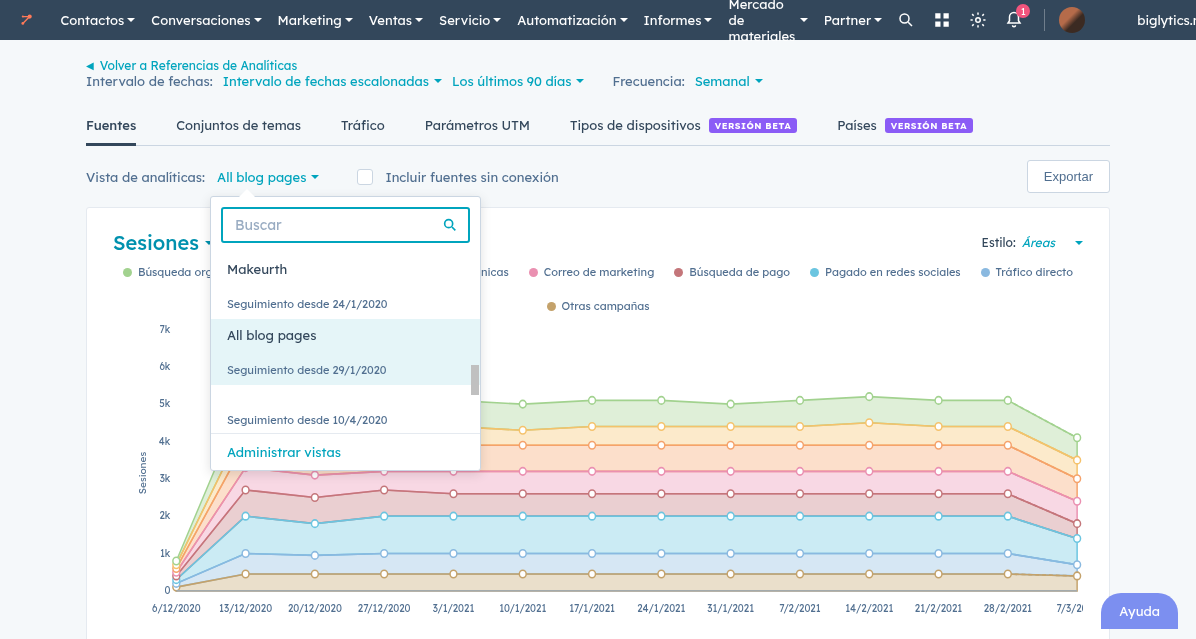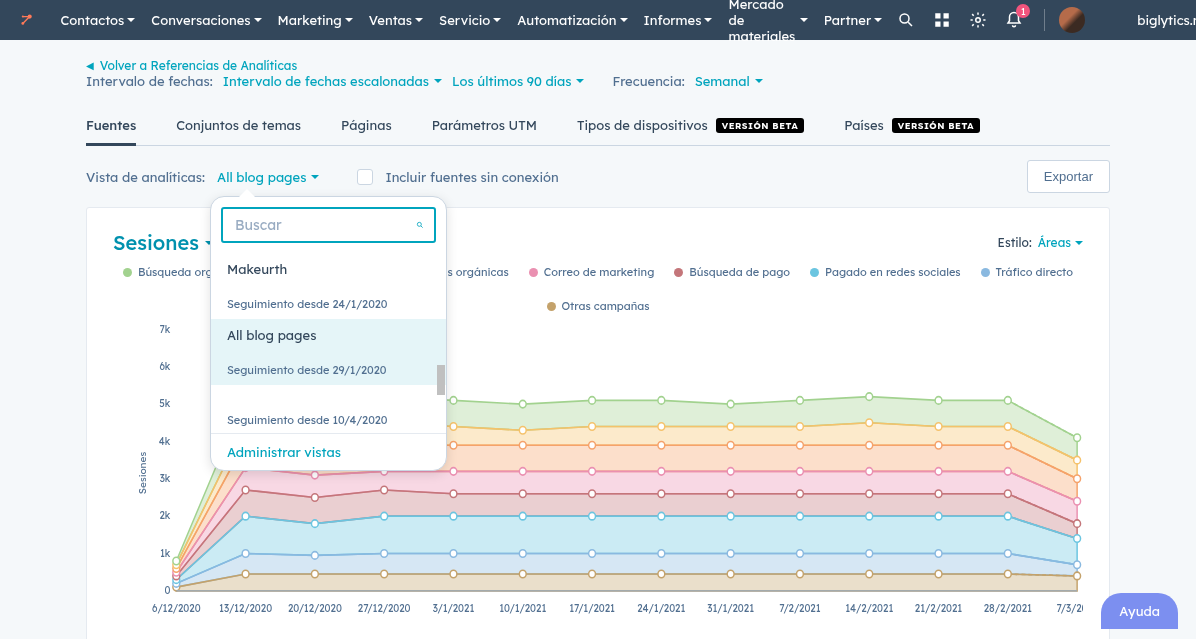--- a/index.html
+++ b/index.html
@@ -39,45 +39,45 @@
   .back-link{color:var(--teal);font-size:12px;cursor:pointer;display:flex;align-items:center;gap:6px;}
   .page-title{font-size:24px;font-weight:400;margin:6px 0 0;}
   .title-row{display:flex;align-items:center;gap:28px;flex-wrap:wrap;}
   .filter-group{display:flex;align-items:center;gap:10px;font-size:13px;}
   .filter-label{color:var(--ink-soft);}
   .filter-value{color:var(--teal);cursor:pointer;display:flex;align-items:center;gap:5px;}
   
   .tabs{display:flex;gap:40px;margin-top:18px;border-bottom:1px solid var(--border);}
   .tab{padding:10px 0 12px;cursor:pointer;color:var(--ink);font-size:13px;display:flex;align-items:center;gap:8px;}
   .tab.active{color:var(--ink);font-weight:500;border-bottom:3px solid var(--ink);margin-bottom:-1px;padding-bottom:10px;}
-  .beta{background:#000000;color:#fff;font-size:9px;font-weight:700;padding:2px 6px;border-radius:3px;letter-spacing:.5px;}
+  .beta{background:#8b5cf6;color:#fff;font-size:9px;font-weight:700;padding:2px 6px;border-radius:3px;letter-spacing:.5px;}
   
   .toolbar{display:flex;align-items:center;justify-content:space-between;padding:14px 86px;background:var(--bg);}
   .toolbar-left{display:flex;align-items:center;gap:12px;}
   .toolbar-right{display:flex;align-items:center;gap:10px;}
   .btn{border:1px solid var(--border);background:#fff;color:var(--ink-soft);padding:8px 16px;border-radius:3px;font-size:13px;cursor:pointer;}
   .btn.primary{background:#425b76;color:#fff;border-color:#425b76;}
   .checkbox{width:16px;height:16px;border:1px solid var(--border);border-radius:3px;background:#fff;cursor:pointer;}
   .muted{color:var(--ink-soft);}
   
   .card{background:#fff;margin:0 86px 30px;border:1px solid #e5eaf0;border-radius:3px;padding:22px 26px;position:relative;}
   .card-head{display:flex;justify-content:space-between;align-items:center;margin-bottom:10px;}
   .metric{color:var(--teal-dark);font-size:20px;font-weight:500;cursor:pointer;display:flex;align-items:center;gap:6px;}
   .style-sel{color:var(--ink);font-size:12px;display:flex;align-items:center;gap:6px;}
-  .style-sel .val{color:var(--teal);cursor:pointer;display:flex;align-items:center;gap:4px;}
+  .style-sel .val{color:var(--teal);cursor:pointer;display:flex;align-items:center;gap:20px;font-style:italic;}
   
   .legend{display:flex;flex-wrap:wrap;gap:20px;justify-content:center;margin:8px 0 10px;font-size:11px;color:var(--ink-soft);}
   .leg{display:flex;align-items:center;gap:6px;cursor:pointer;}
   .dot{width:9px;height:9px;border-radius:50%;}
   
   .chart-wrap{position:relative;height:300px;margin-left:30px;}
   .ylabel{position:absolute;left:-22px;top:50%;transform:translateY(-50%) rotate(-90deg);font-size:10px;color:var(--ink-soft);transform-origin:center;}
   .chart{width:100%;height:100%;}
   
-  .popover{position:absolute;left:210px;top:196px;width:237px;background:#fff;border:1px solid var(--border);border-radius:14px;box-shadow:0 3px 12px rgba(0,0,0,.12);z-index:50;}
+  .popover{position:absolute;left:210px;top:196px;width:271px;background:#fff;border:1px solid var(--border);border-radius:3px;box-shadow:0 3px 12px rgba(0,0,0,.12);z-index:50;}
   .popover::before{content:"";position:absolute;top:-8px;left:28px;width:0;height:0;border-left:8px solid transparent;border-right:8px solid transparent;border-bottom:8px solid #fff;}
   .pop-search-wrap{padding:10px;}
   .pop-search{display:flex;align-items:center;border:2px solid var(--teal);border-radius:3px;padding:6px 10px;}
   .pop-search input{border:none;outline:none;flex:1;font-size:14px;color:var(--ink);font-family:inherit;}
   .pop-search input::placeholder{color:#99acc2;}
   .pop-list{max-height:180px;overflow-y:auto;padding:0;margin:0;}
   .pop-item{padding:8px 16px;cursor:pointer;}
   .pop-item:hover,.pop-item.sel{background:#e5f5f8;}
   .pop-item .t{font-size:13px;color:var(--ink);}
   .pop-item .s{font-size:11px;color:var(--ink-soft);margin-top:20px;}
@@ -203,21 +203,21 @@
     </div>
   </div>
   <div class="tabs" id="tabs">
       <div class="tab active">
         <span>Fuentes</span>
       </div>
       <div class="tab">
         <span>Conjuntos de temas</span>
       </div>
       <div class="tab">
-        <span>Páginas</span>
+        <span>Tráfico</span>
       </div>
       <div class="tab">
         <span>Parámetros UTM</span>
       </div>
       <div class="tab">
         <span>Tipos de dispositivos</span>
         <span class="beta">VERSIÓN BETA</span>
       </div>
       <div class="tab">
         <span>Países</span>

